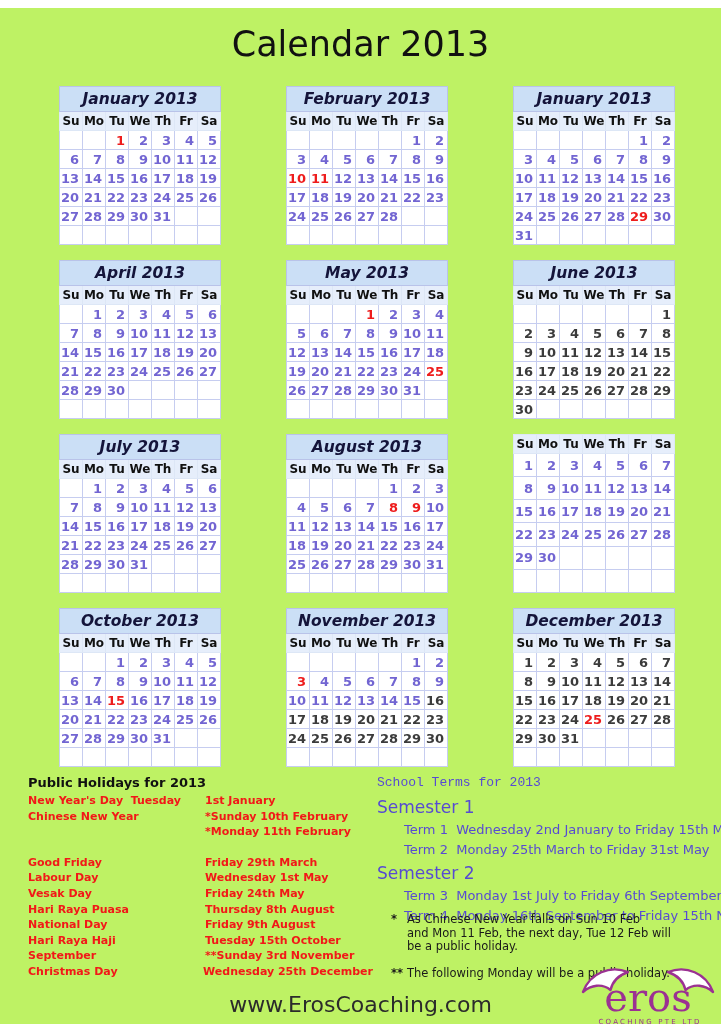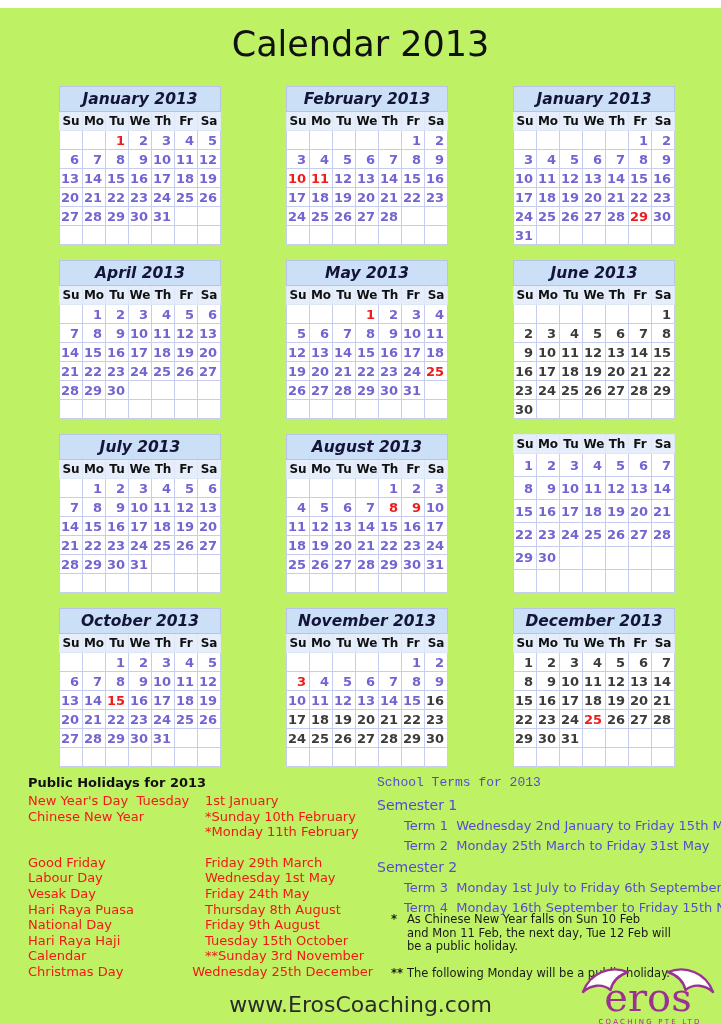--- a/index.html
+++ b/index.html
@@ -18,28 +18,28 @@
                   text-align:center;padding:3px 0;border:1px solid #b9c3e9;font-style:italic;}
   table.cal th.wd{background:#e6eefb;color:#111;font-size:12px;font-weight:bold;
                   text-align:center;padding:2px 0;border:1px solid #dde7f6;}
   table.cal td{height:18px;font-size:13px;font-weight:bold;color:#7265d2;
                text-align:right;padding:0 3px 0 0;border:1px solid #c6cdf0;}
   table.cal td.red{color:#ee1c1c;}
   table.cal td.blk{color:#3b3b3b;}
 
   .holidays{position:absolute;left:28px;top:767px;width:345px;}
   .ph-title{font-size:13px;font-weight:bold;color:#111;margin-bottom:3px;}
-  .ph-row{display:flex;font-size:13px;color:#f21818;line-height:15.6px;}
+  .ph-row{display:flex;font-size:11px;color:#f21818;line-height:15.6px;font-weight:bold;}
   .ph-name{width:177px;white-space:pre;}
   .ph-date{white-space:pre;}
   .ph-sp{height:15px;}
 
   .terms{position:absolute;left:377px;top:767px;width:340px;color:#574bd2;}
   .st-title{font-size:13px;margin-bottom:7px;font-family:Liberation Mono, monospace;}
-  .st-sem{font-size:14px;margin:6px 0 5px 0;}
+  .st-sem{font-size:17px;margin:6px 0 5px 0;}
   .st-term{font-size:13px;padding-left:27px;margin:5px 0;white-space:pre;line-height:15px;}
 
   .footnotes{position:absolute;left:391px;top:905px;width:320px;color:#1a1a1a;}
   .fn{display:flex;font-size:11.5px;line-height:13.5px;margin-bottom:13px;}
   .fn-marker{width:16px;font-weight:bold;flex:none;}
   .fn-text{white-space:pre-line;}
 
   .website{position:absolute;left:0;top:984px;width:721px;text-align:center;
            font-size:22px;color:#2b2b2b;}
   .logo{position:absolute;right:2px;top:954px;width:142px;height:68px;}
@@ -949,21 +949,21 @@
         </div>
         <div class="ph-row">
           <span class="ph-name">National Day</span>
           <span class="ph-date">Friday 9th August</span>
         </div>
         <div class="ph-row">
           <span class="ph-name">Hari Raya Haji</span>
           <span class="ph-date">Tuesday 15th October</span>
         </div>
         <div class="ph-row">
-          <span class="ph-name">Calendar</span>
+          <span class="ph-name">September</span>
           <span class="ph-date">**Sunday 3rd November</span>
         </div>
         <div class="ph-row">
           <span class="ph-name">Christmas Day</span>
           <span class="ph-date">Wednesday 25th December</span>
         </div>
       </div>
   </div>
 
   <div class="terms">

